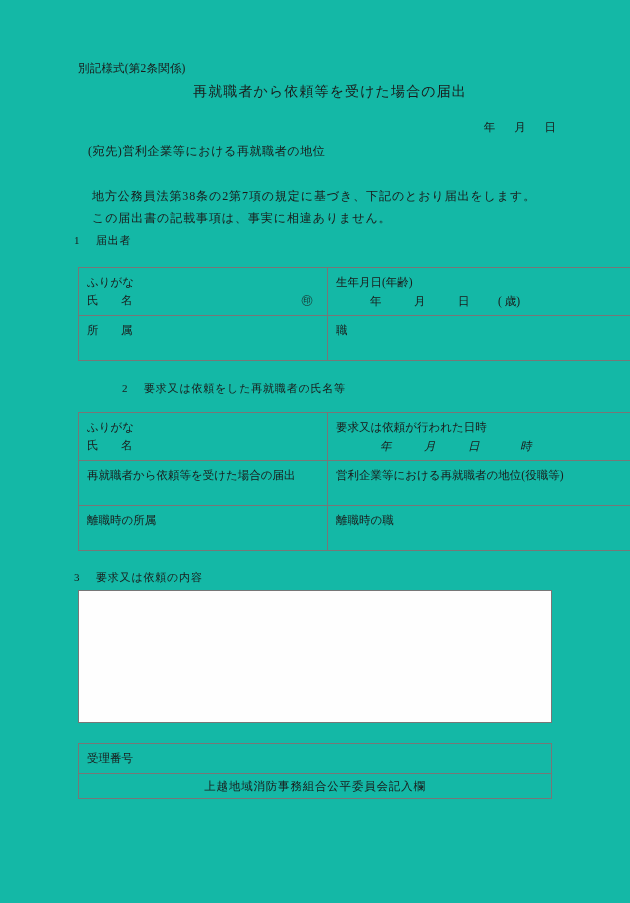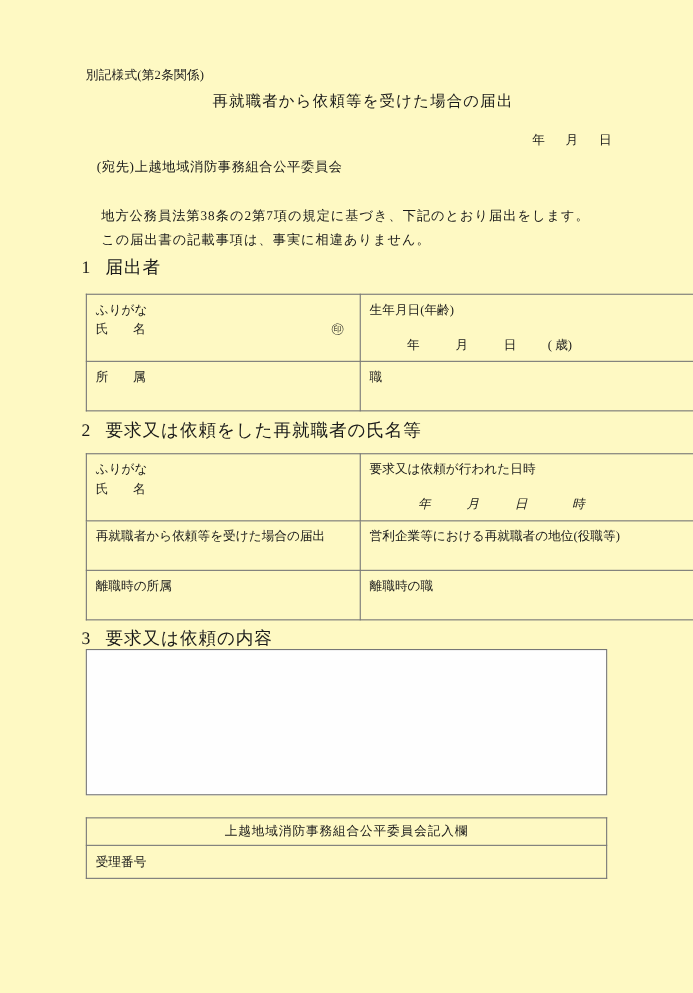--- a/index.html
+++ b/index.html
@@ -11,21 +11,21 @@
     width: 630px;
     height: 903px;
     position: relative;
     font-family: "Liberation Serif", "DejaVu Serif", serif;
     color: #1a1a1a;
     overflow: hidden;
   }
   .page {
     position: absolute;
     inset: 0;
-    background: #fef9c3;
+    background: #14b8a6;
   }
 
   
   .form-code {
     position: absolute;
     left: 78px;
     top: 61px;
     font-size: 11.5px;
     letter-spacing: 0.2px;
     white-space: nowrap;
@@ -68,30 +68,30 @@
     letter-spacing: 0.9px;
     white-space: nowrap;
   }
   .para-1 { top: 188px; }
   .para-2 { top: 210px; }
 
   
   .sec-heading {
     position: absolute;
     left: 74px;
-    font-size: 16px;
+    font-size: 11px;
     letter-spacing: 0.8px;
     white-space: nowrap;
   }
   .sec-heading .num {
     display: inline-block;
     width: 22px;
   }
   .sec-1 { top: 233px; }
-  .sec-2 { top: 381px; }
+  .sec-2 { top: 381px; margin-left: 48px; }
   .sec-3 { top: 570px; }
 
   
   .tbl {
     position: absolute;
     left: 78px;
     width: 556px;
     border-collapse: collapse;
     table-layout: fixed;
     font-size: 11.5px;
@@ -120,21 +120,21 @@
   .spaced-2 .gap { display: inline-block; width: 22px; }
   .seal {
     font-size: 12px;
     line-height: 1;
     padding-right: 6px;
   }
 
   .dt-line {
     display: block;
     white-space: nowrap;
-    margin-top: 14px;
+    margin-top: 1px;
     padding-left: 34px;
   }
   .dt-line span { display: inline-block; }
   .dt-y  { width: 44px; }
   .dt-m  { width: 44px; }
   .dt-d  { width: 40px; }
   .dt-age { }
   .dt-line.time-line { padding-left: 44px; font-style: italic; }
   .dt-line.time-line .dt-d { width: 52px; }
 
@@ -186,21 +186,21 @@
   <div class="form-code">別記様式(第2条関係)</div>
 
   <div class="doc-title">再就職者から依頼等を受けた場合の届出</div>
 
   <div class="date-line">
     <span>年</span>
     <span>月</span>
     <span>日</span>
   </div>
 
-  <div class="addressee">(宛先)上越地域消防事務組合公平委員会</div>
+  <div class="addressee">(宛先)営利企業等における再就職者の地位</div>
 
   <div class="para para-1">地方公務員法第38条の2第7項の規定に基づき、下記のとおり届出をします。</div>
   <div class="para para-2">この届出書の記載事項は、事実に相違ありません。</div>
 
   <div class="sec-heading sec-1">
     <span class="num">1</span><span>届出者</span>
   </div>
 
   <table class="tbl" id="table-declarant">
     <tbody>
@@ -269,23 +269,23 @@
 
   <div class="sec-heading sec-3">
     <span class="num">3</span><span>要求又は依頼の内容</span>
   </div>
 
   <div id="content-box"></div>
 
   <table id="table-committee">
     <tbody>
       <tr>
-        <td class="hdr">上越地域消防事務組合公平委員会記入欄</td>
-      </tr>
-      <tr>
         <td class="receipt">
           <span>受理番号</span>
         </td>
       </tr>
+      <tr>
+        <td class="hdr">上越地域消防事務組合公平委員会記入欄</td>
+      </tr>
     </tbody>
   </table>
 
 </div>
 
 </body></html>

